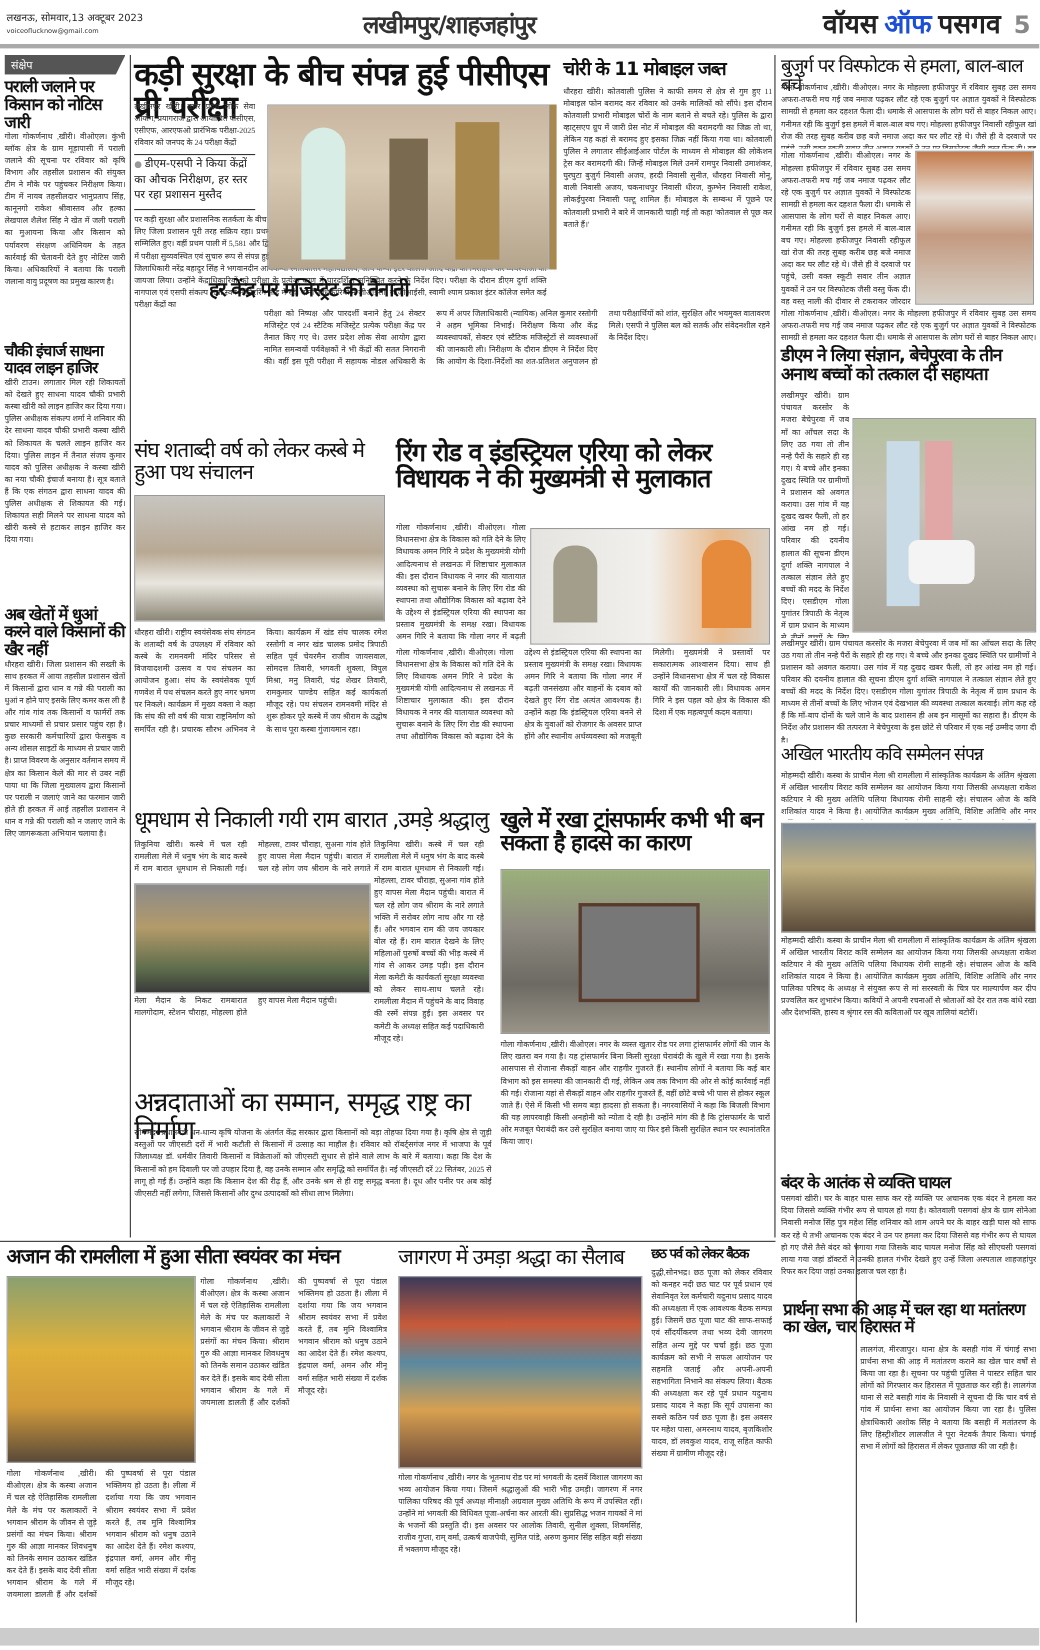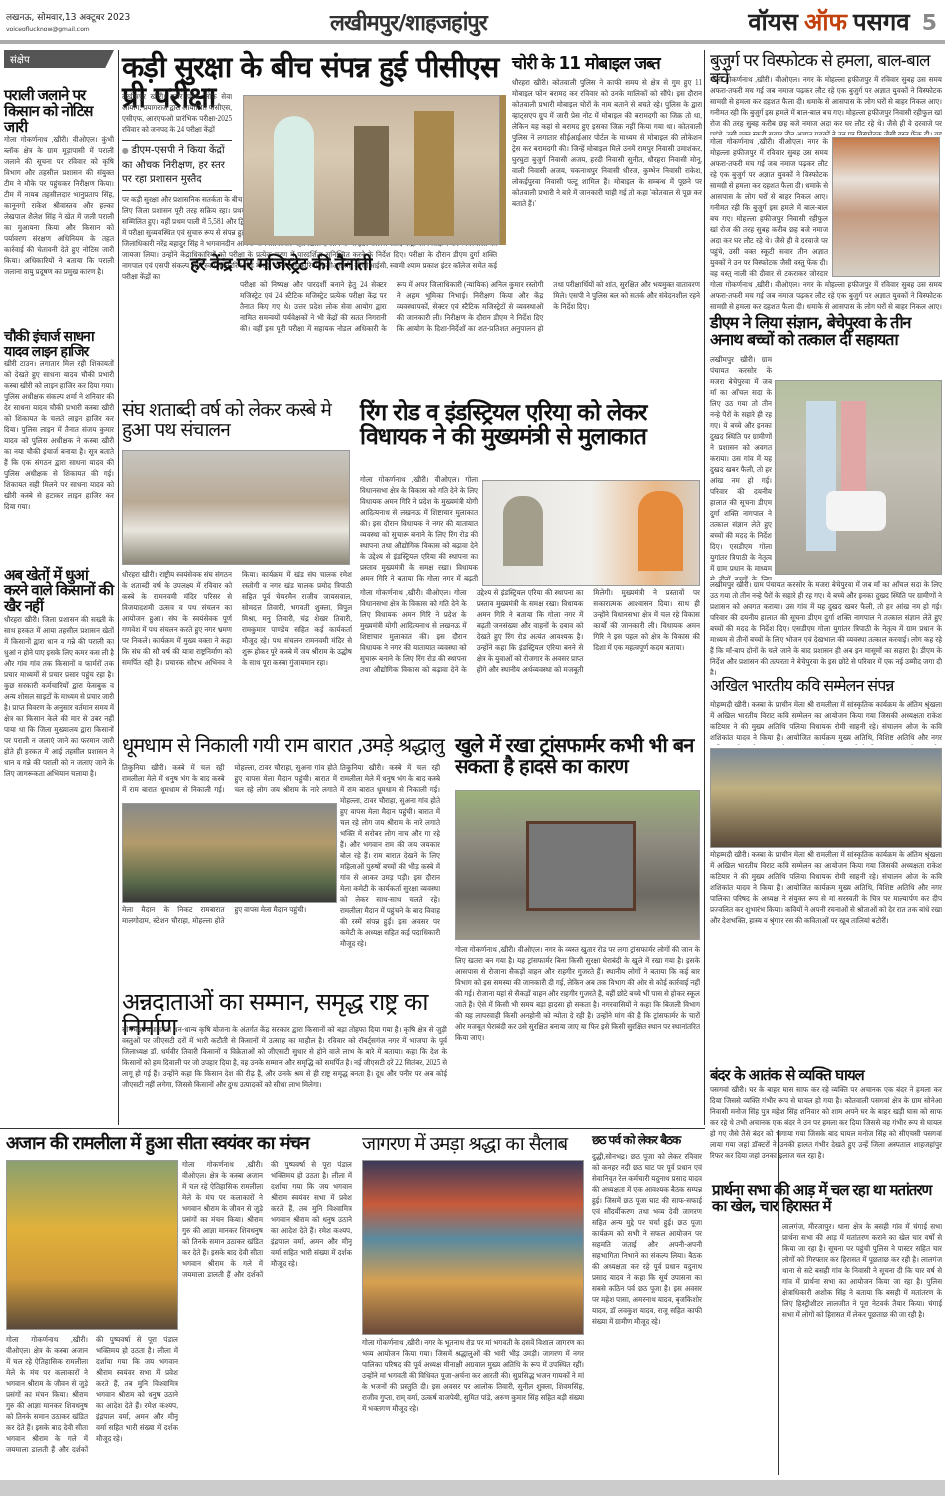--- a/index.html
+++ b/index.html
@@ -2,21 +2,21 @@
 <html><head>
 <meta charset="utf-8">
 <style>
 *{box-sizing:border-box;margin:0;padding:0}
 body{width:945px;height:1500px;background:#fff;font-family:"DejaVu Sans",sans-serif;color:#222;position:relative;overflow:hidden}
 .abs{position:absolute}
 .hdr-left{left:6px;top:12px;font-size:9px;line-height:11px}
 .hdr-left .email{font-size:6px;color:#333}
 .hdr-center{left:330px;top:6px;font-size:22px;font-weight:bold;color:#333;letter-spacing:-1px}
 .hdr-right{right:8px;top:4px;font-size:24px;font-weight:bold;color:#222;display:flex;gap:6px;align-items:baseline}
-.hdr-right .of{color:#c2410c}
+.hdr-right .of{color:#1d4ed8}
 .hdr-right .pg{color:#888;font-size:22px;margin-left:6px}
 .hdr-rule{left:0;top:40px;width:945px;height:4px;background:#aaa}
 .vline{width:1px;background:#333}
 .hline{height:1px;background:#333}
 .head{font-weight:bold;color:#111;line-height:1.05;letter-spacing:-1px}
 .head.light{font-weight:normal}
 .body{font-size:7.2px;line-height:11px;color:#333;text-align:justify;overflow:hidden;font-family:"Liberation Serif",serif}
 .cols2{column-count:2;column-gap:10px}
 .cols3{column-count:3;column-gap:10px}
 .photo{overflow:hidden;border:1px solid #999}
@@ -40,21 +40,21 @@
   <span class="pg">5</span>
 </div>
 <div class="abs hdr-rule"></div>
 
 <div class="abs vline" style="left:118px;top:50px;height:1075px"></div>
 <div class="abs vline" style="left:704px;top:50px;height:1075px"></div>
 <div class="abs vline" style="left:778px;top:1130px;height:345px"></div>
 
 <div class="abs" style="left:4px;top:50px;width:110px">
   <div class="tag">संक्षेप</div>
-  <div class="head" style="font-size:15px;margin-top:20px">पराली जलाने पर किसान को नोटिस जारी</div>
+  <div class="head" style="font-size:15px;margin-top:4px">पराली जलाने पर किसान को नोटिस जारी</div>
   <div class="body" style="height:190px">गोला गोकर्णनाथ ,खीरी। वीओएल। कुंभी ब्लॉक क्षेत्र के ग्राम मूड़ापासी में पराली जलाने की सूचना पर रविवार को कृषि विभाग और तहसील प्रशासन की संयुक्त टीम ने मौके पर पहुंचकर निरीक्षण किया। टीम में नायब तहसीलदार भानुप्रताप सिंह, कानूनगो राकेश श्रीवास्तव और हल्का लेखपाल शैलेश सिंह ने खेत में जली पराली का मुआयना किया और किसान को पर्यावरण संरक्षण अधिनियम के तहत कार्रवाई की चेतावनी देते हुए नोटिस जारी किया। अधिकारियों ने बताया कि पराली जलाना वायु प्रदूषण का प्रमुख कारण है।</div>
   <div class="head" style="font-size:14px;margin-top:4px">चौकी इंचार्ज साधना यादव लाइन हाजिर</div>
   <div class="body" style="height:205px">खीरी टाउन। लगातार मिल रही शिकायतों को देखते हुए साधना यादव चौकी प्रभारी कस्बा खीरी को लाइन हाजिर कर दिया गया। पुलिस अधीक्षक संकल्प शर्मा ने शनिवार की देर साधना यादव चौकी प्रभारी कस्बा खीरी को शिकायत के चलते लाइन हाजिर कर दिया। पुलिस लाइन में तैनात संजय कुमार यादव को पुलिस अधीक्षक ने कस्बा खीरी का नया चौकी इंचार्ज बनाया है। सूत्र बताते हैं कि एक संगठन द्वारा साधना यादव की पुलिस अधीक्षक से शिकायत की गई। शिकायत सही मिलने पर साधना यादव को खीरी कस्बे से हटाकर लाइन हाजिर कर दिया गया।</div>
   <div class="head" style="font-size:15px;margin-top:4px">अब खेतों में धुआं करने वाले किसानों की खैर नहीं</div>
   <div class="body" style="height:400px">धौरहरा खीरी। जिला प्रशासन की सख्ती के साथ हरकत में आया तहसील प्रशासन खेतों में किसानों द्वारा धान व गन्ने की पराली का धुआं न होने पाए इसके लिए कमर कस ली है और गांव गांव तक किसानों व फार्मरों तक प्रचार माध्यमों से प्रचार प्रसार पहुंच रहा है। कुछ सरकारी कर्मचारियों द्वारा फेसबुक व अन्य शोसल साइटों के माध्यम से प्रचार जारी है। प्राप्त विवरण के अनुसार वर्तमान समय में क्षेत्र का किसान केले की मार से उबर नहीं पाया था कि जिला मुख्यालय द्वारा किसानों पर पराली न जलाएं जाने का फरमान जारी होते ही हरकत में आई तहसील प्रशासन ने धान व गन्ने की पराली को न जलाए जाने के लिए जागरूकता अभियान चलाया है।</div>
 </div>
 
 <div class="abs head" style="left:122px;top:52px;width:400px;font-size:29px">कड़ी सुरक्षा के बीच संपन्न हुई पीसीएस प्री परीक्षा</div>
 <div class="abs body" style="left:122px;top:92px;width:110px;height:45px">लखीमपुर खीरी। उत्तर प्रदेश लोक सेवा आयोग, प्रयागराज द्वारा आयोजित पीसीएस, एसीएफ, आरएफओ प्रारंभिक परीक्षा-2025 रविवार को जनपद के 24 परीक्षा केंद्रों</div>
 <div class="abs hline" style="left:122px;top:140px;width:110px"></div>

